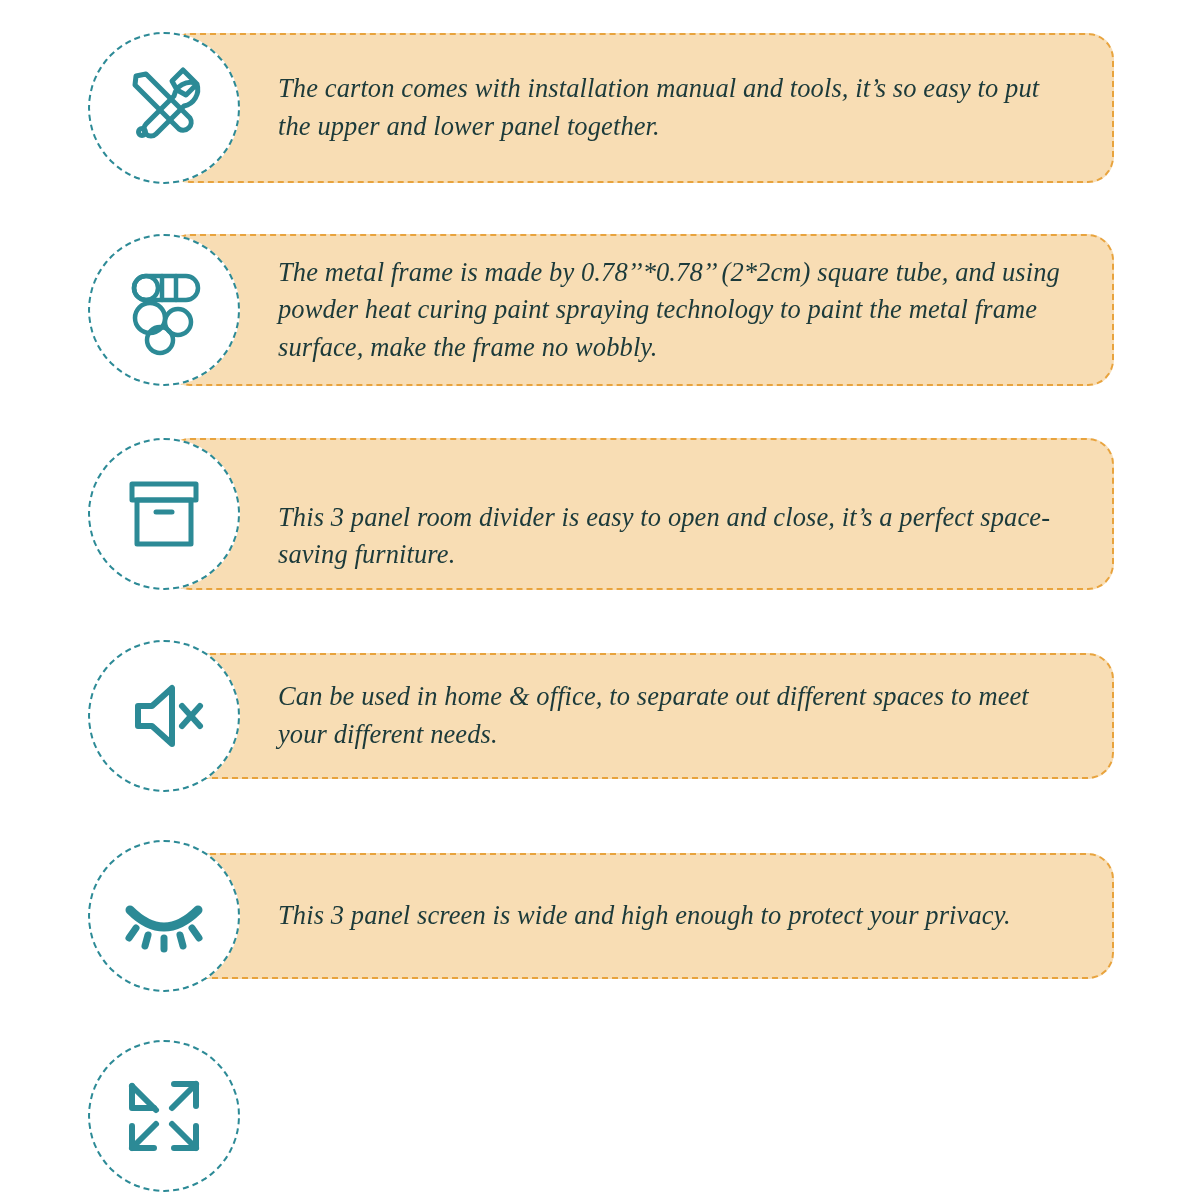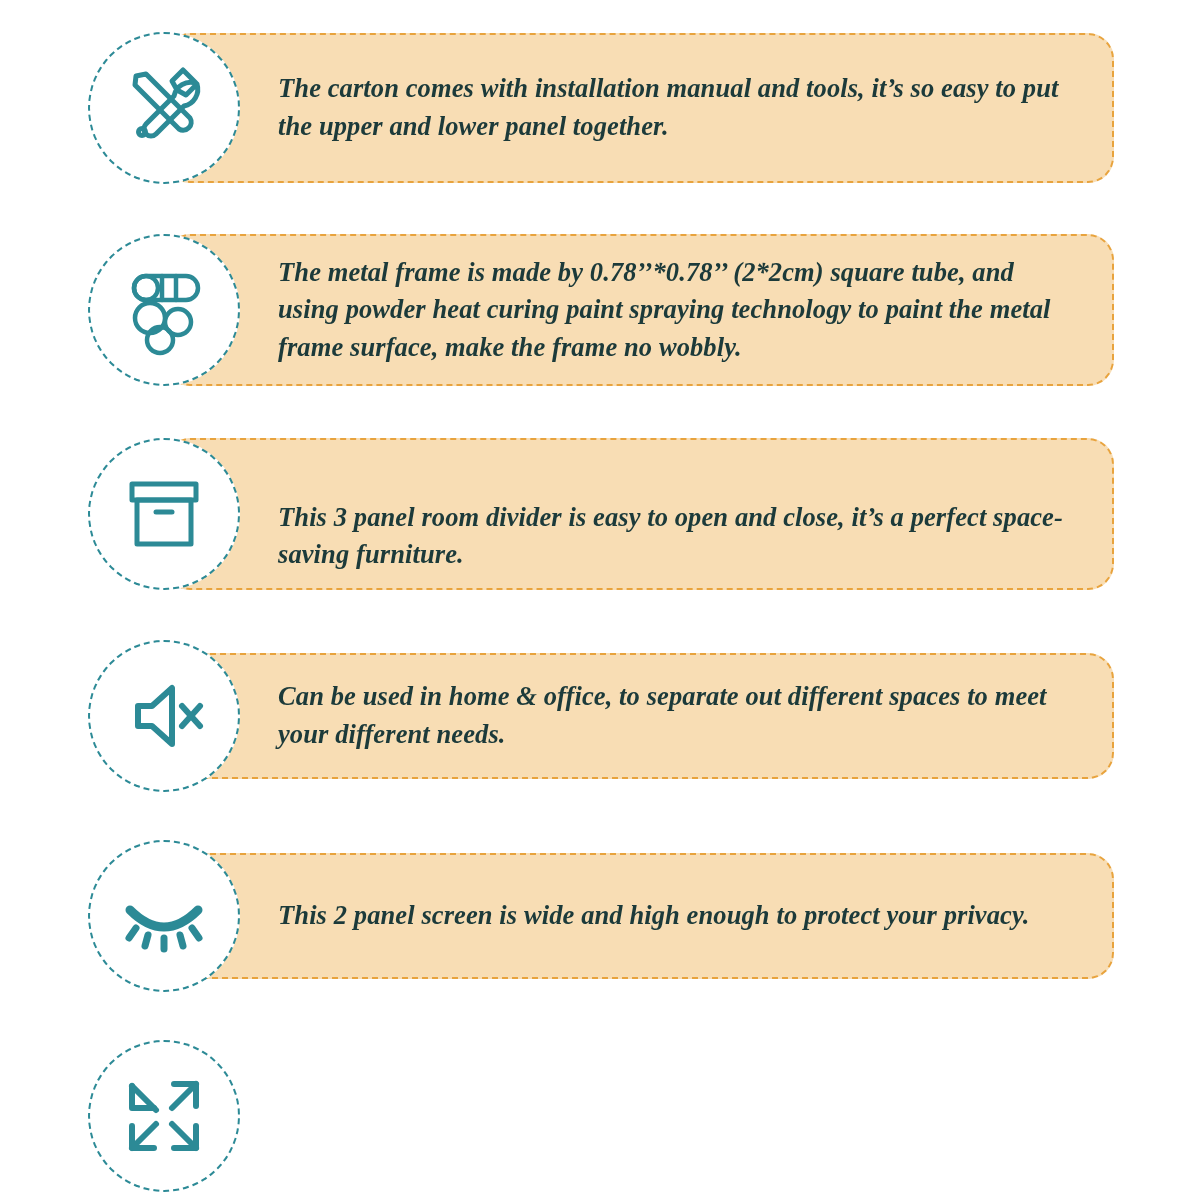--- a/index.html
+++ b/index.html
@@ -56,21 +56,21 @@
     border-radius: 26px;
     box-sizing: border-box;
     display: flex;
     align-items: center;
     padding: 14px 34px 14px 112px;
     margin-right: 86px;
   }
   .bubble p {
     margin: 0;
     font-style: italic;
-    font-weight: bold;
+    font-weight: normal;
     font-size: 26.5px;
     line-height: 1.42;
     color: #1c3a3a;
     letter-spacing: 0.1px;
   }
   
   .row-1 .bubble { min-height: 150px; }
   .row-2 .bubble { min-height: 152px; justify-content: center; }
   .row-3 .bubble { min-height: 152px; align-items: flex-end; }
   .row-4 .bubble { min-height: 126px; align-items: center; }
@@ -149,21 +149,21 @@
       <svg width="100" height="100" viewBox="0 0 100 100" fill="none" stroke="#2c8a96" stroke-width="7" stroke-linecap="round" stroke-linejoin="round">
         <path d="M16 44 Q50 78 84 44" fill="none" stroke-width="9"></path>
         <line x1="22" y1="62" x2="15" y2="72"></line>
         <line x1="34" y1="69" x2="31" y2="80"></line>
         <line x1="50" y1="72" x2="50" y2="83"></line>
         <line x1="66" y1="69" x2="69" y2="80"></line>
         <line x1="78" y1="62" x2="85" y2="72"></line>
       </svg>
     </div>
     <div class="bubble">
-      <p>This 2 panel screen is wide and high enough to protect your privacy.</p>
+      <p>This 3 panel screen is wide and high enough to protect your privacy.</p>
     </div>
   </div>
 
   <div class="feature-row row-6">
     <div class="icon-wrap">
       <svg width="96" height="96" viewBox="0 0 96 96" fill="none" stroke="#2c8a96" stroke-width="6" stroke-linecap="round" stroke-linejoin="round">
         <polyline points="16,18 16,40 38,40"></polyline>
         <line x1="16" y1="18" x2="40" y2="42"></line>
         <polyline points="58,16 80,16 80,38"></polyline>
         <line x1="80" y1="16" x2="56" y2="40"></line>

